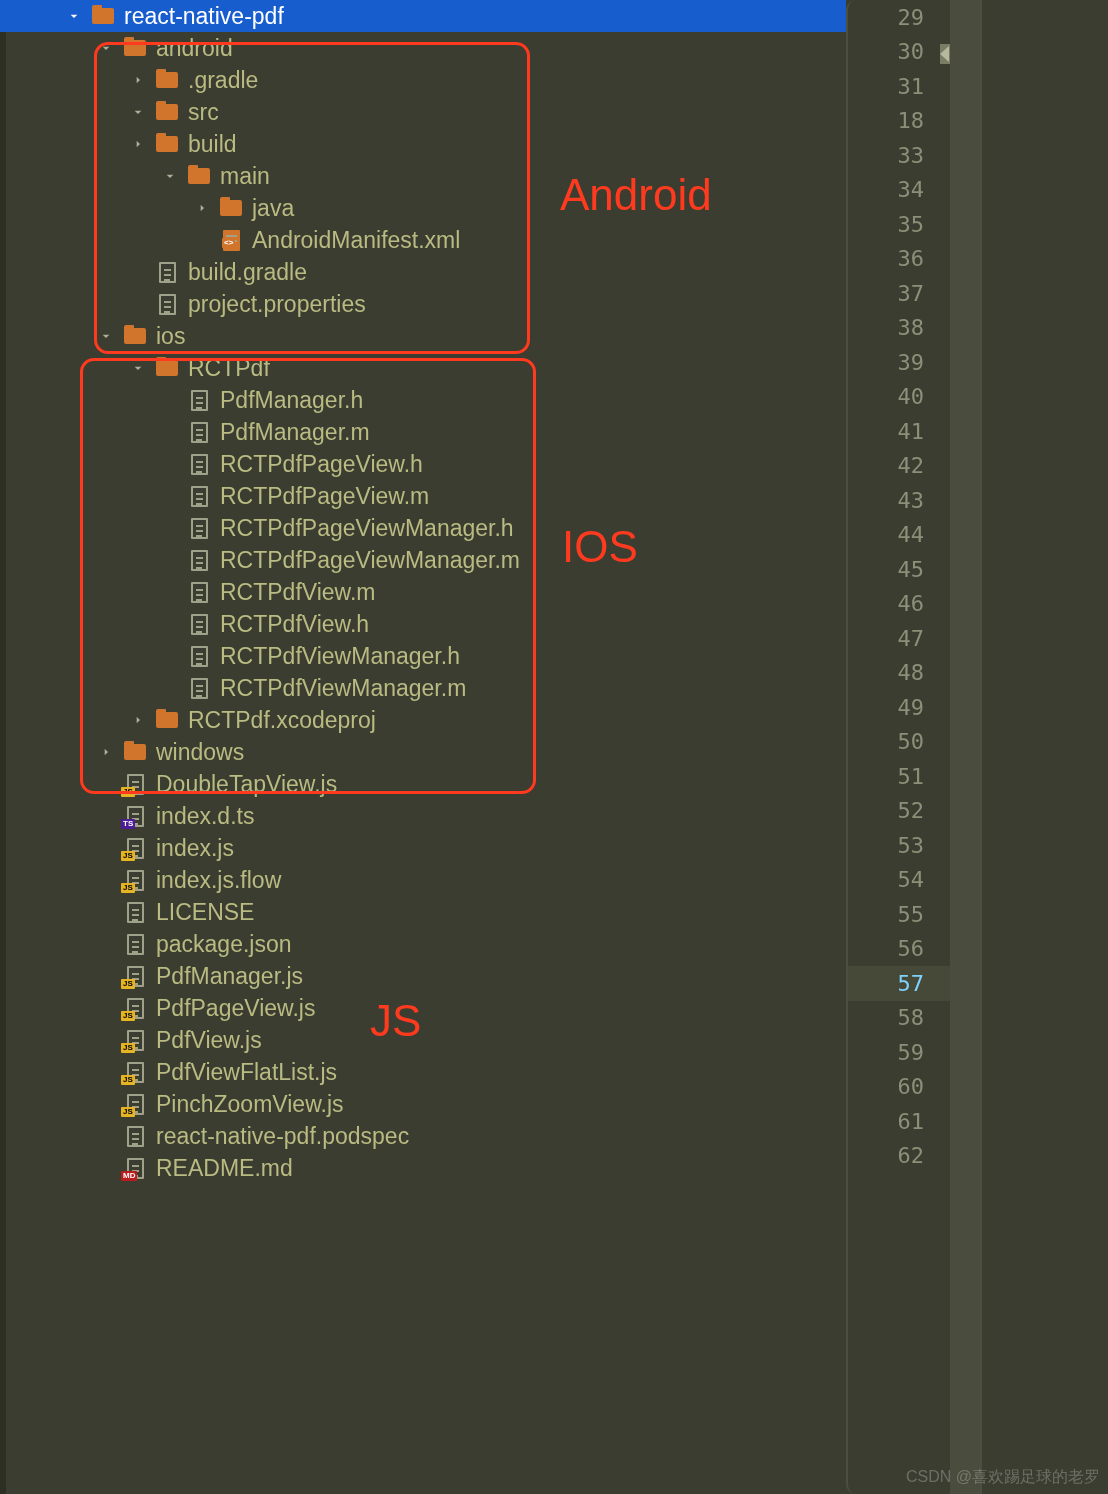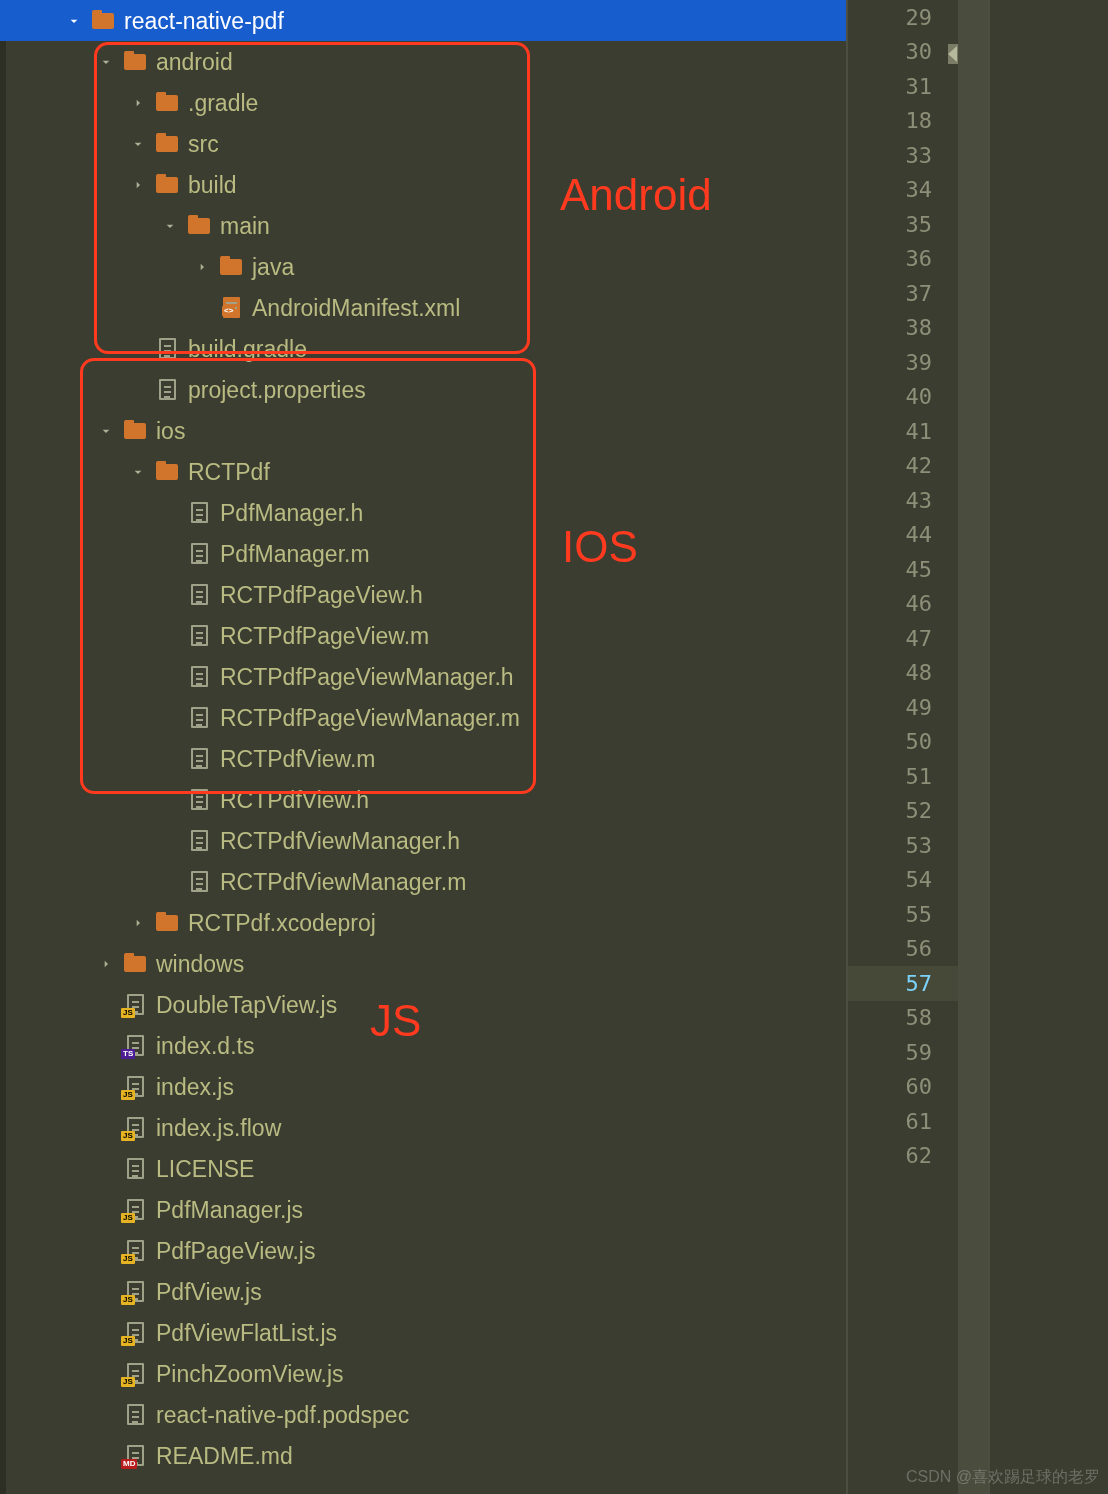--- a/index.html
+++ b/index.html
@@ -1,23 +1,23 @@
 <!DOCTYPE html>
 <html><head>
 <meta charset="utf-8">
 <style>
 * { margin:0; padding:0; box-sizing:border-box; font-family:"Segoe UI",Arial,sans-serif; }
 html,body { width:1108px; height:1494px; overflow:hidden; background:#3b3d30; }
 .root { display:flex; width:1108px; height:1494px; position:relative; }
 .tree-pane { width:846px; height:100%; background:#3b3d30; position:relative; }
-.gutter { width:112px; height:100%; background:#3b3d30; border-left:2px solid #4c4e3f; position:relative; }
+.gutter { width:104px; height:100%; background:#3b3d30; border-left:2px solid #4c4e3f; position:relative;border-radius:10px; }
 .scroll-col { width:30px; height:100%; background:#4a4c3d; }
 .minimap-col { flex:1; height:100%; background:#3b3d30; border-left:2px solid #4c4e3f; }
 .tree-pane::before { content:""; position:absolute; left:0; top:0; width:6px; height:100%; background:#2d2f25; }
-.row { height:41px; display:flex; align-items:center; font-size:23px; line-height:34px; position:relative; user-select:none; cursor:default; white-space:nowrap; }
+.row { height:32px; display:flex; align-items:center; font-size:23px; line-height:34px; position:relative; user-select:none; cursor:default; white-space:nowrap; }
 .row.sel { background:#175dce; }
 .indent { display:inline-block; width:32px; height:100%; }
 .chev { width:20px; height:20px; display:inline-flex; align-items:center; justify-content:center; margin-right:8px; }
 .chev svg { width:16px; height:16px; fill:#aeb096; }
 .row.sel .chev svg { fill:#ffffff; }
 .icon { width:22px; height:20px; display:inline-flex; align-items:center; justify-content:center; margin-right:10px; position:relative; }
 .folder-shape { width:22px; height:16px; background:#d1752d; border-radius:1px 2px 2px 2px; position:relative; }
 .folder-shape::before { content:""; position:absolute; left:0; top:-3px; width:10px; height:4px; background:#d1752d; border-radius:2px 1px 0 0; }
 .file-shape { width:17px; height:21px; background:transparent; border:2px solid #9fa189; border-radius:1px; position:relative; }
 .file-shape::before,.file-shape::after { content:""; position:absolute; left:3px; right:3px; height:2px; background:#9fa189; }
@@ -445,20 +445,32 @@
           <span class="indent"></span>
           <span class="indent"></span>
           <span class="indent"></span>
           <span class="chev"></span>
           <span class="icon">
             <div class="file-shape">
               <span class="l3"></span>
             </div>
           </span>
           <span class="label">LICENSE</span>
+        </div>
+        <div class="row">
+          <span class="indent"></span>
+          <span class="indent"></span>
+          <span class="indent"></span>
+          <span class="chev"></span>
+          <span class="icon">
+            <div class="file-shape">
+              <span class="l3"></span>
+            </div>
+          </span>
+          <span class="label">package.json</span>
         </div>
         <div class="row">
           <span class="indent"></span>
           <span class="indent"></span>
           <span class="indent"></span>
           <span class="chev"></span>
           <span class="icon">
             <div class="file-shape">
               <span class="l3"></span>
             </div>

